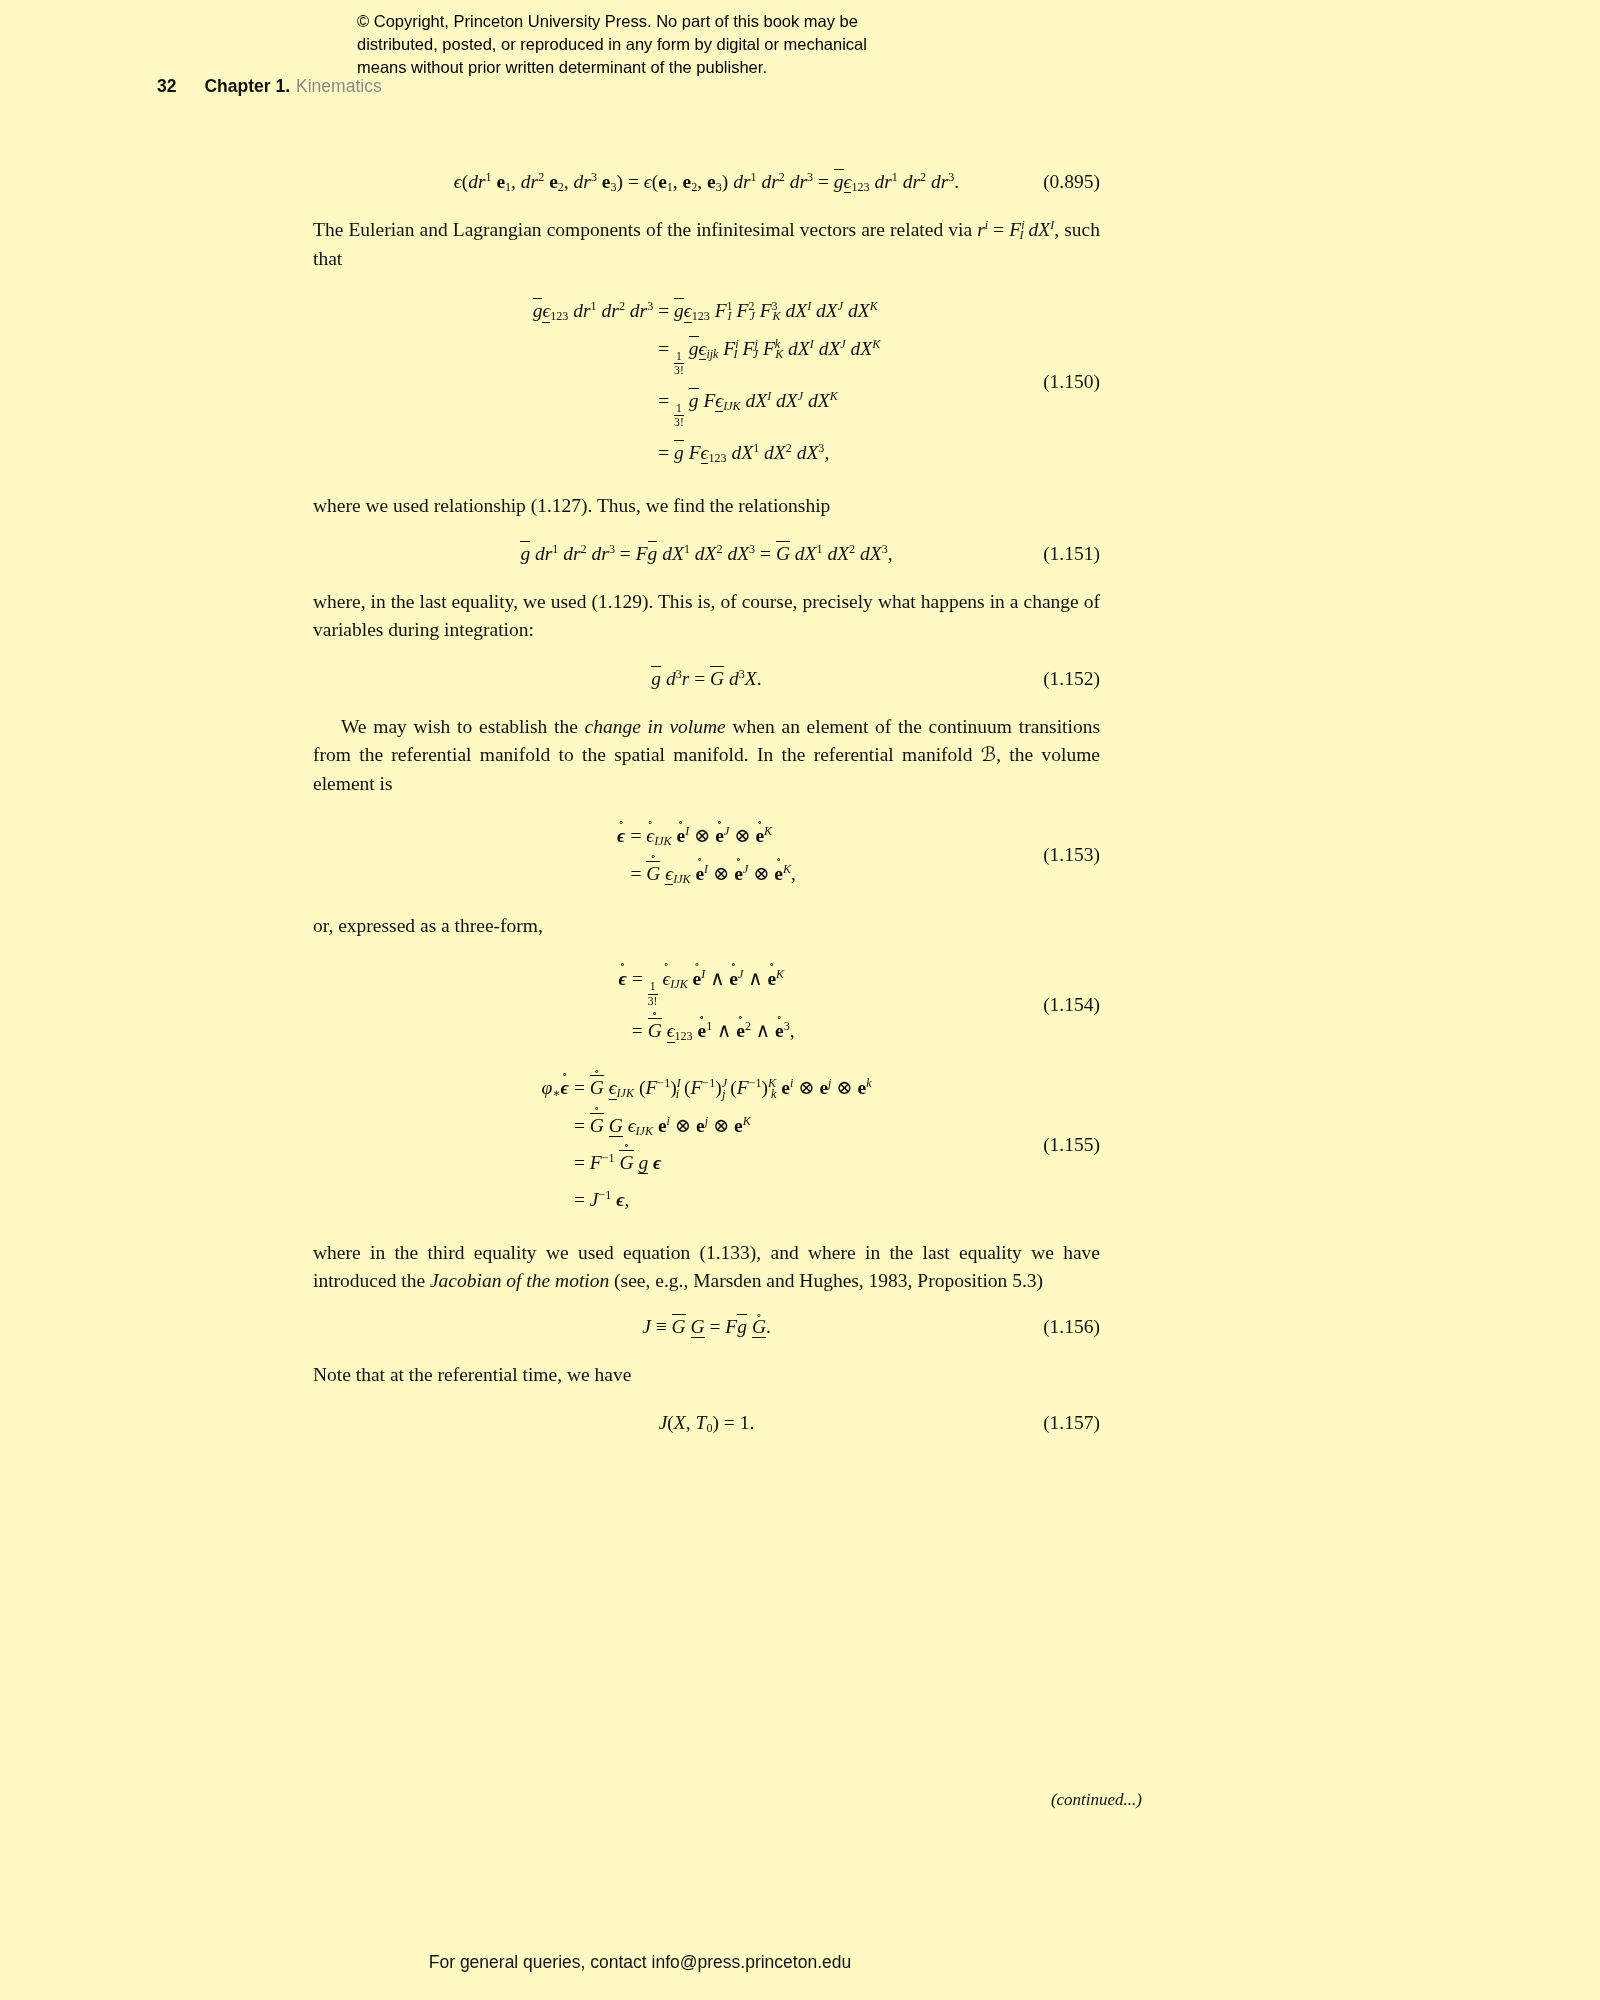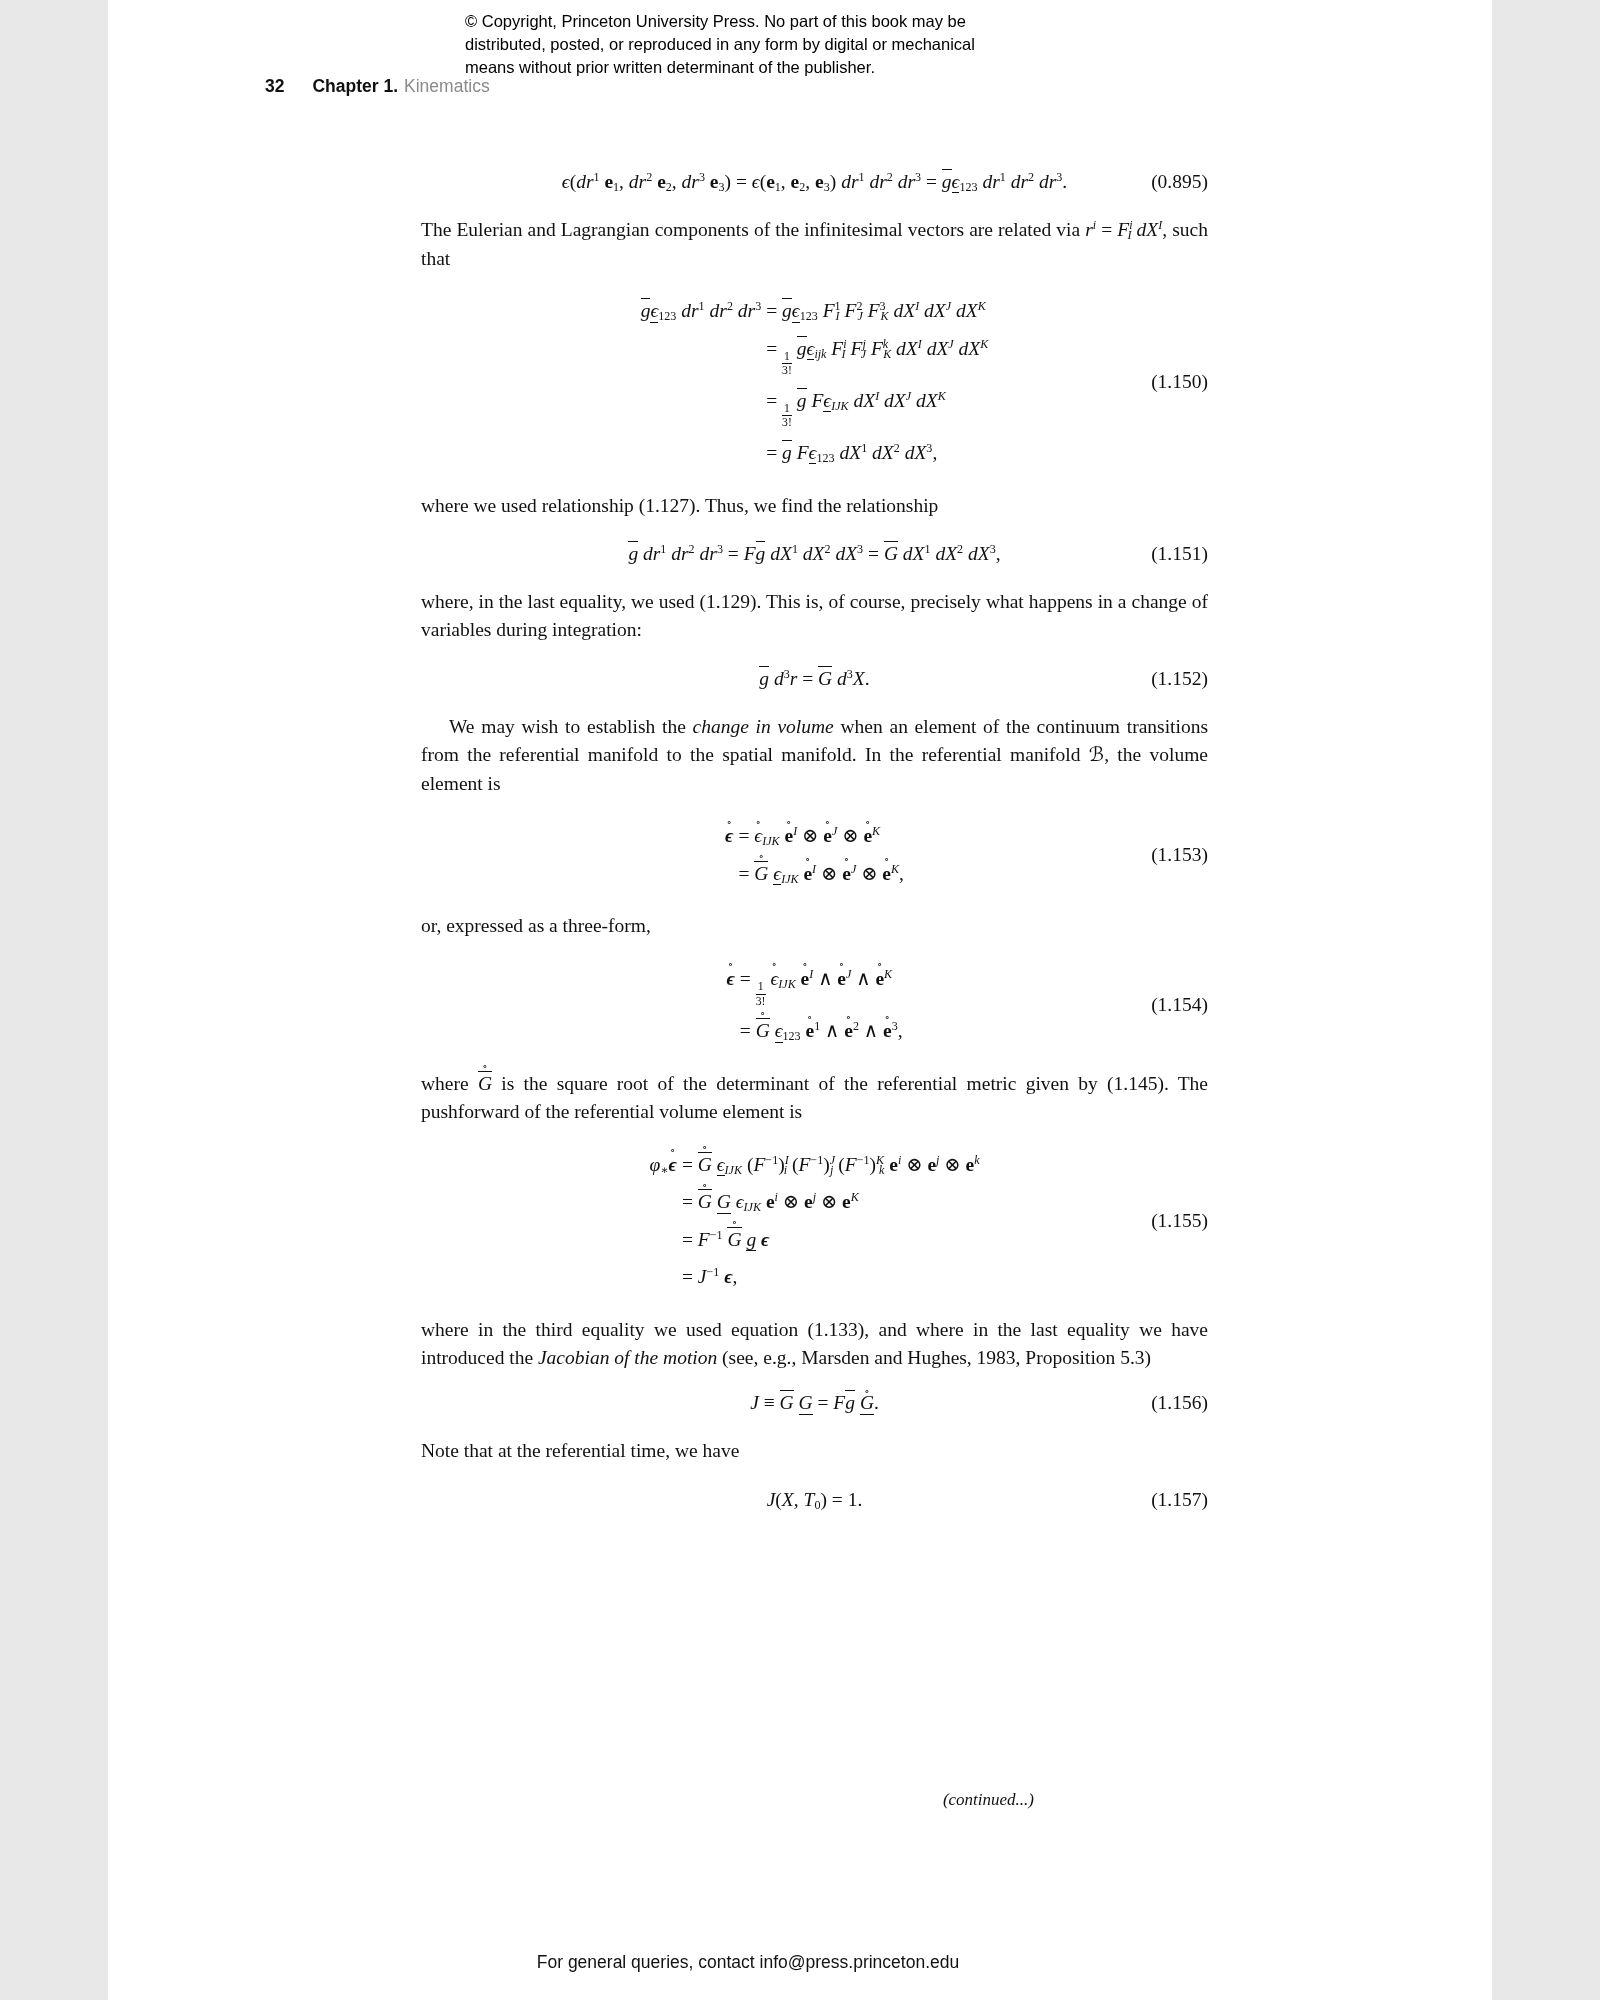--- a/index.html
+++ b/index.html
@@ -1,21 +1,21 @@
 <!DOCTYPE html>
 <html><head>
 <meta charset="utf-8">
 <style>
   * { margin:0; padding:0; box-sizing:border-box; }
   html,body { background:#e8e8e8; }
   .page {
     position:relative;
-    width:1384px; height:2000px;
+    width:1600px; height:2000px;
     margin:0 auto;
-    background:#ffffff;
+    background:#fef9c3;
     color:#111;
     font-family:"Liberation Serif","DejaVu Serif",serif;
     overflow:hidden;
   }
   
   .copyright {
     position:absolute; left:357px; top:10px;
     font-family:"Liberation Sans","DejaVu Sans",sans-serif;
     font-size:16.5px; line-height:1.38; color:#000;
   }
@@ -149,21 +149,20 @@
           <span class="rhs">= <span class="frac">
               <span class="fnum">1</span>
               <span class="fden">3!</span>
             </span> <span class="ring"><i>ϵ</i></span><sub><i>IJK</i></sub> <span class="ring"><b>e</b></span><sup><i>I</i></sup> ∧ <span class="ring"><b>e</b></span><sup><i>J</i></sup> ∧ <span class="ring"><b>e</b></span><sup><i>K</i></sup></span>
         <span class="lhs"></span>
           <span class="rhs">= <span class="ov ring"><i>G</i></span> <span class="un"><i>ϵ</i></span><sub>123</sub> <span class="ring"><b>e</b></span><sup>1</sup> ∧ <span class="ring"><b>e</b></span><sup>2</sup> ∧ <span class="ring"><b>e</b></span><sup>3</sup>,</span>
       </span>
       <span class="eqnum">(1.154)</span>
     </div>
 
-    <p>where <span class="ov ring"><i>G</i></span> is the square root of the determinant of the referential metric given by (1.145). The pushforward of the referential volume element is</p>
 
     <div class="equation">
       <span class="eqrows">
         <span class="lhs"><i>φ</i><sub>∗</sub><span class="ring"><b><i>ϵ</i></b></span> </span>
           <span class="rhs">= <span class="ov ring"><i>G</i></span> <span class="un"><i>ϵ</i></span><sub><i>IJK</i></sub> (<i>F</i><sup>−1</sup>)<sup><i>I</i></sup><sub class="st"><i>i</i></sub> (<i>F</i><sup>−1</sup>)<sup><i>J</i></sup><sub class="st"><i>j</i></sub> (<i>F</i><sup>−1</sup>)<sup><i>K</i></sup><sub class="st"><i>k</i></sub> <b>e</b><sup><i>i</i></sup> ⊗ <b>e</b><sup><i>j</i></sup> ⊗ <b>e</b><sup><i>k</i></sup></span>
         <span class="lhs"></span>
           <span class="rhs">= <span class="ov ring"><i>G</i></span> <span class="un"><i>G</i></span> <i>ϵ</i><sub><i>IJK</i></sub> <b>e</b><sup><i>i</i></sup> ⊗ <b>e</b><sup><i>j</i></sup> ⊗ <b>e</b><sup><i>K</i></sup></span>
         <span class="lhs"></span>
           <span class="rhs">= <i>F</i><sup>−1</sup> <span class="ov ring"><i>G</i></span> <span class="un"><i>g</i></span> <b><i>ϵ</i></b></span>
         <span class="lhs"></span>

